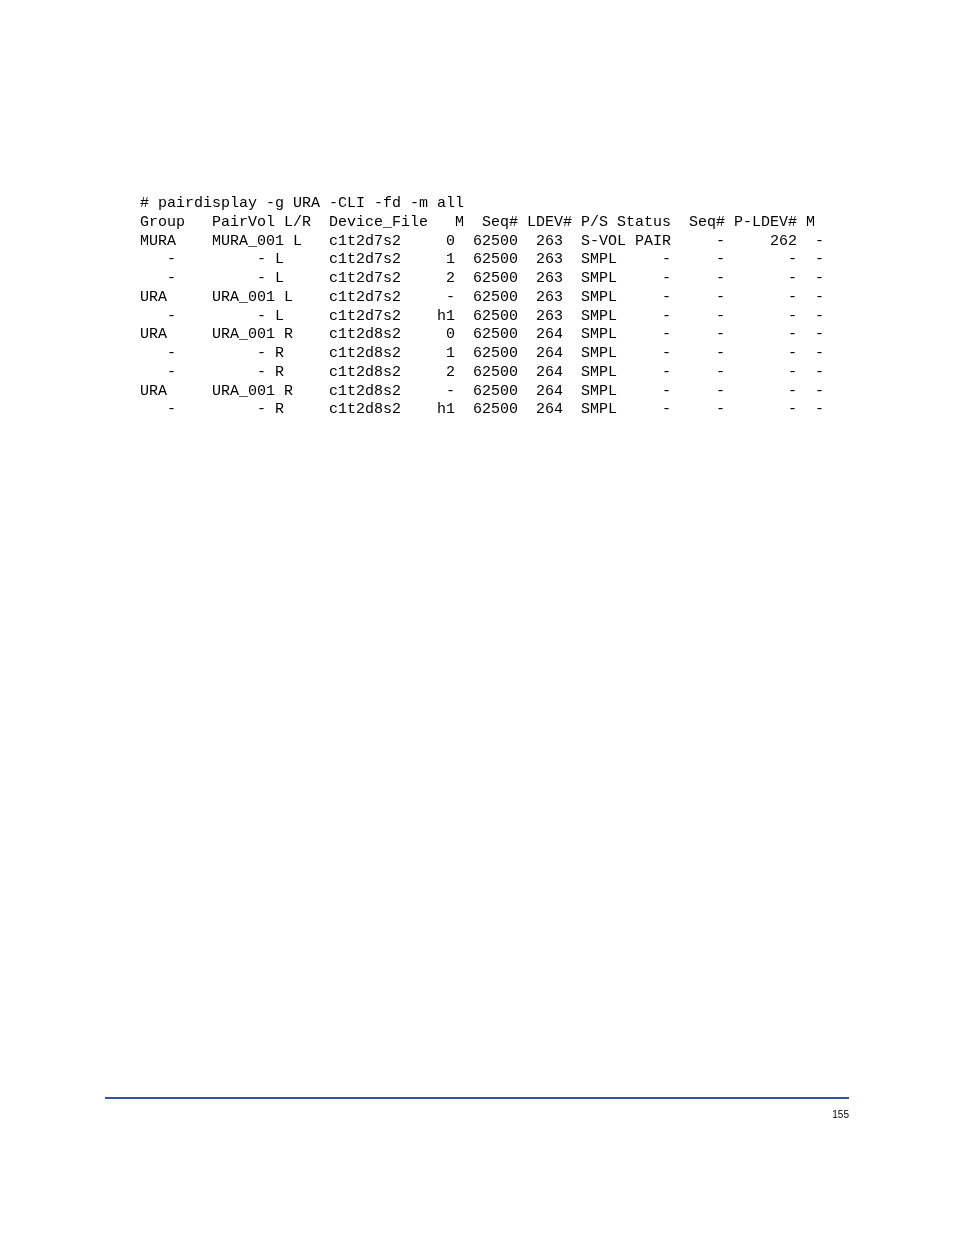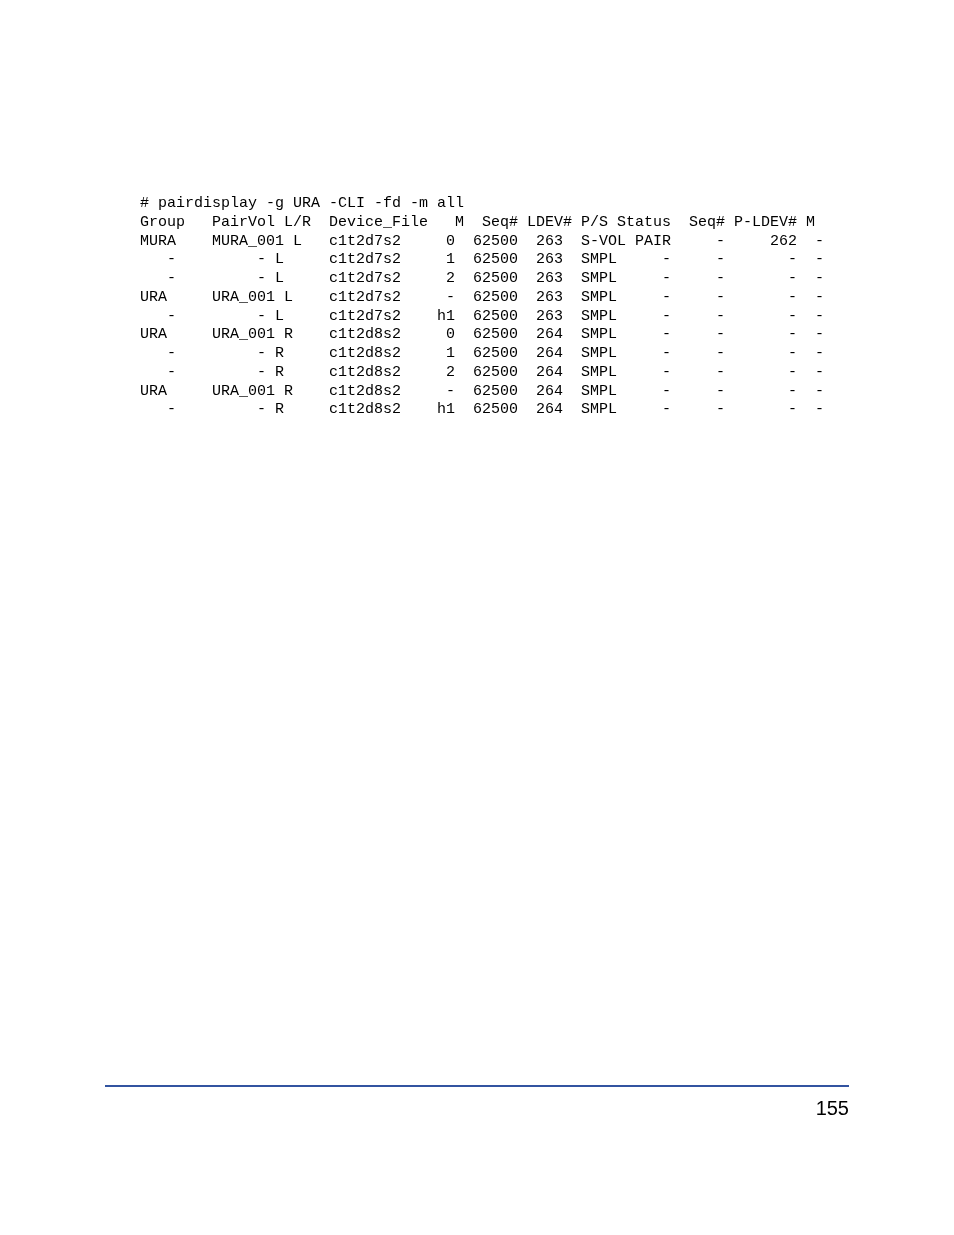--- a/index.html
+++ b/index.html
@@ -24,21 +24,21 @@
   }
   .footer {
     position: absolute;
     left: 105px;
     right: 105px;
     bottom: 115px;
     border-top: 2px solid #3253a0;
     padding-top: 10px;
     text-align: right;
     font-family: Arial, Helvetica, sans-serif;
-    font-size: 20px;
+    font-size: 10px;
     color: #000;
   }
 </style>
 </head>
 <body>
 
 <div class="page">
   <pre class="code"><span># pairdisplay -g URA -CLI -fd -m all</span>
 <span>Group   PairVol L/R  Device_File   M  Seq# LDEV# P/S Status  Seq# P-LDEV# M</span>
 <span>MURA    MURA_001 L   c1t2d7s2     0  62500  263  S-VOL PAIR     -     262  -</span>

